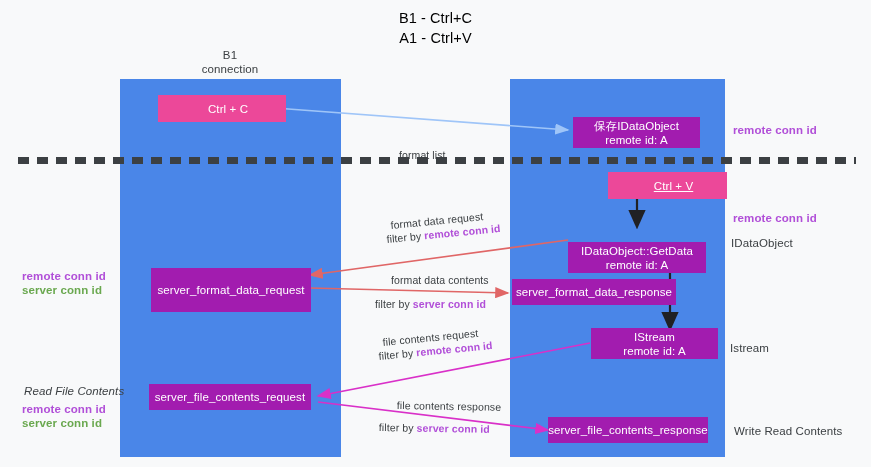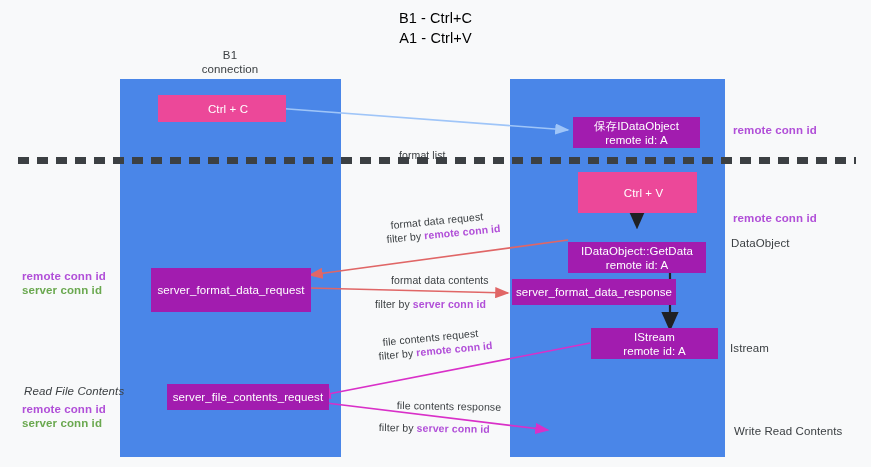--- a/index.html
+++ b/index.html
@@ -152,21 +152,21 @@
 
   <div class="node green" style="left:158px; top:95px; width:128px; height:27px;">
     <span class="ln">Ctrl + C</span>
   </div>
 
   <div class="node orange" style="left:573px; top:117px; width:127px; height:31px;">
     <span class="ln">保存IDataObject</span>
     <span class="ln">remote id: A</span>
   </div>
 
-  <div class="node green" style="left:578px; top:172px; width:119px; height:41px;">
+  <div class="node green" style="left:608px; top:172px; width:119px; height:27px;text-decoration:underline;">
     <span class="ln">Ctrl + V</span>
   </div>
 
   <div class="node orange" style="left:568px; top:226px; width:138px; height:31px;margin-top:16px;">
     <span class="ln">IDataObject::GetData</span>
     <span class="ln">remote id: A</span>
   </div>
 
   <div class="node orange" style="left:151px; top:268px; width:160px; height:44px;">
     <span class="ln">server_format_data_request</span>
@@ -174,42 +174,45 @@
 
   <div class="node orange" style="left:512px; top:279px; width:164px; height:26px;">
     <span class="ln">server_format_data_response</span>
   </div>
 
   <div class="node orange" style="left:591px; top:328px; width:127px; height:31px;">
     <span class="ln">IStream</span>
     <span class="ln">remote id: A</span>
   </div>
 
-  <div class="node orange" style="left:149px; top:384px; width:162px; height:26px;margin-left:18px;">
+  <div class="node orange" style="left:149px; top:384px; width:162px; height:26px;">
     <span class="ln">server_file_contents_request</span>
   </div>
 
+  <div class="node orange" style="left:548px; top:417px; width:160px; height:26px;">
+    <span class="ln">server_file_contents_response</span>
+  </div>
 
   <div class="edge-label" style="left:399px; top:101px;margin-top:48px;">format list</div>
 
   <div class="edge-label" style="left:390px; top:219px; transform: rotate(-5.5deg); transform-origin: left top;">format data request</div>
   <div class="edge-label" style="left:386px; top:233px; transform: rotate(-5.5deg); transform-origin: left top;"><span>filter by </span><span class="hl">remote conn id</span></div>
 
   <div class="edge-label" style="left:391px; top:274px;">format data contents</div>
   <div class="edge-label" style="left:375px; top:298px;"><span>filter by </span><span class="hl">server conn id</span></div>
 
   <div class="edge-label" style="left:382px; top:336px; transform: rotate(-5.5deg); transform-origin: left top;">file contents request</div>
   <div class="edge-label" style="left:378px; top:350px; transform: rotate(-5.5deg); transform-origin: left top;"><span>filter by </span><span class="hl">remote conn id</span></div>
 
   <div class="edge-label" style="left:397px; top:399px; transform: rotate(1deg); transform-origin: left top;">file contents response</div>
   <div class="edge-label" style="left:379px; top:421px; transform: rotate(1deg); transform-origin: left top;"><span>filter by </span><span class="hl">server conn id</span></div>
 
   <div class="side-label bold-purple" style="left:733px; top:123px;">remote conn id</div>
   <div class="side-label bold-purple" style="left:733px; top:211px;">remote conn id</div>
-  <div class="side-label" style="left:731px; top:236px;">DataObject</div>
+  <div class="side-label" style="left:731px; top:236px;">IDataObject</div>
   <div class="side-label" style="left:730px; top:341px;">Istream</div>
   <div class="side-label" style="left:734px; top:424px;">Write Read Contents</div>
 
   <div class="side-label bold-purple" style="left:22px; top:269px;">remote conn id</div>
   <div class="side-label bold-green" style="left:22px; top:283px;">server conn id</div>
 
   <div class="side-label" style="left:24px; top:384px;font-style:italic;">Read File Contents</div>
   <div class="side-label bold-purple" style="left:22px; top:402px;">remote conn id</div>
   <div class="side-label bold-green" style="left:22px; top:416px;">server conn id</div>
 

